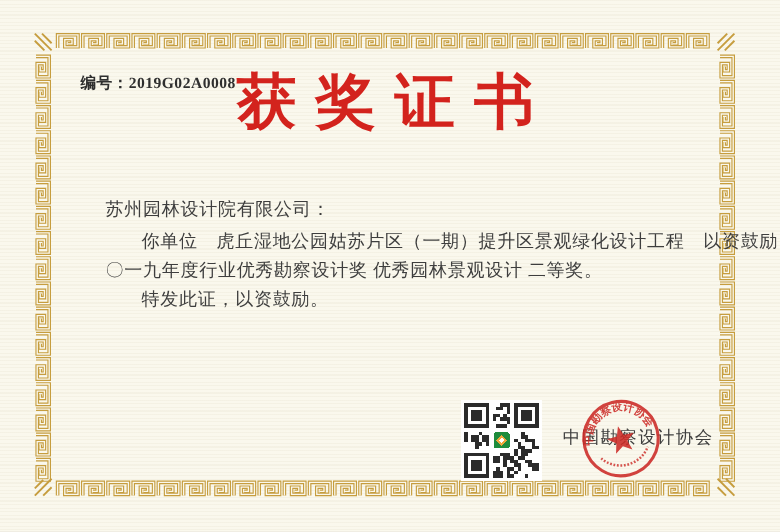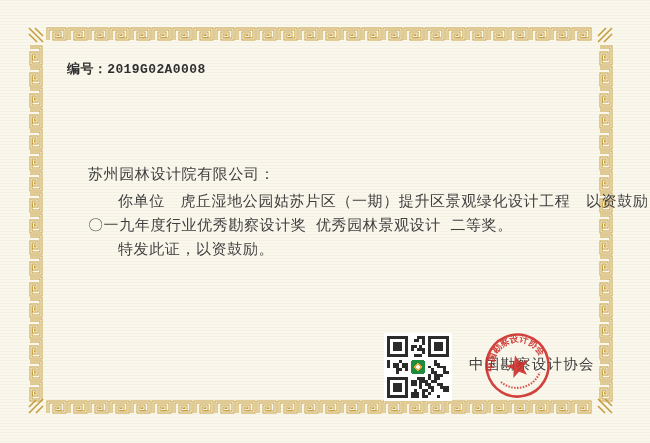--- a/index.html
+++ b/index.html
@@ -1,19 +1,19 @@
 <!DOCTYPE html>
 <html style="--background: #FAF8ED; --border_gold: #C69D3E; --title_red: #D3231D; --seal_red: #CC2A26; --body_text: #3E3E3E; --number_text: #2F2F2F; --qr_green: #1E8C3C; --qr_orange: #EFA63C; --qr_dark: #2B2B2B;"><head>
 <meta charset="utf-8">
 <style>
   html,body{margin:0;padding:0;background:#e8e6dc;}
   .cert{
     position:relative;width:650px;height:443px;
     background:var(--background,#FAF8ED);
-    font-family:Liberation Mono, monospace;
+    font-family:Liberation Serif, serif;
     overflow:hidden;
   }
   .cert::before{ 
     content:"";position:absolute;inset:0;z-index:0;pointer-events:none;
     background:repeating-linear-gradient(to bottom,rgba(210,202,175,.14) 0 1px,rgba(0,0,0,0) 1px 3px);
   }
   .border-svg{position:absolute;left:0;top:0;z-index:1;}
   .cert-number{
     position:absolute;left:67px;top:60px;z-index:2;
     font-size:13px;font-weight:700;color:var(--number_text,#2F2F2F);letter-spacing:.4px;white-space:nowrap;
@@ -401,20 +401,21 @@
       <line x1="29" y1="407" x2="36" y2="400" stroke="#C69D3E" stroke-width="1.6"></line>
       <line x1="29" y1="413" x2="43" y2="399" stroke="#C69D3E" stroke-width="1.6"></line>
       <line x1="36" y1="413" x2="43" y2="406" stroke="#C69D3E" stroke-width="1.6"></line>
       <line x1="598" y1="399" x2="612" y2="413" stroke="#C69D3E" stroke-width="1.6"></line>
       <line x1="598" y1="406" x2="605" y2="413" stroke="#C69D3E" stroke-width="1.6"></line>
       <line x1="605" y1="399" x2="612" y2="406" stroke="#C69D3E" stroke-width="1.6"></line>
     </svg>
 
   <div class="cert-number">编号：2019G02A0008</div>
 
+  <h1 class="title">获奖证书</h1>
 
   <div class="bline recipient">苏州园林设计院有限公司：</div>
   <div class="bline l1">你单位　虎丘湿地公园姑苏片区（一期）提升区景观绿化设计工程　以资鼓励</div>
   <div class="bline l3">特发此证，以资鼓励。</div>
   <div class="bline l2">〇一九年度行业优秀勘察设计奖 优秀园林景观设计 二等奖。</div>
 
   <svg id="qrSvg" class="qr" viewBox="-1 -1 23 23" shape-rendering="crispEdges">
       <rect x="-1" y="-1" width="23" height="23" fill="#ffffff"></rect>
       <rect x="10" y="0" width="1" height="1" fill="#2B2B2B"></rect>
       <rect x="11" y="0" width="1" height="1" fill="#2B2B2B"></rect>

